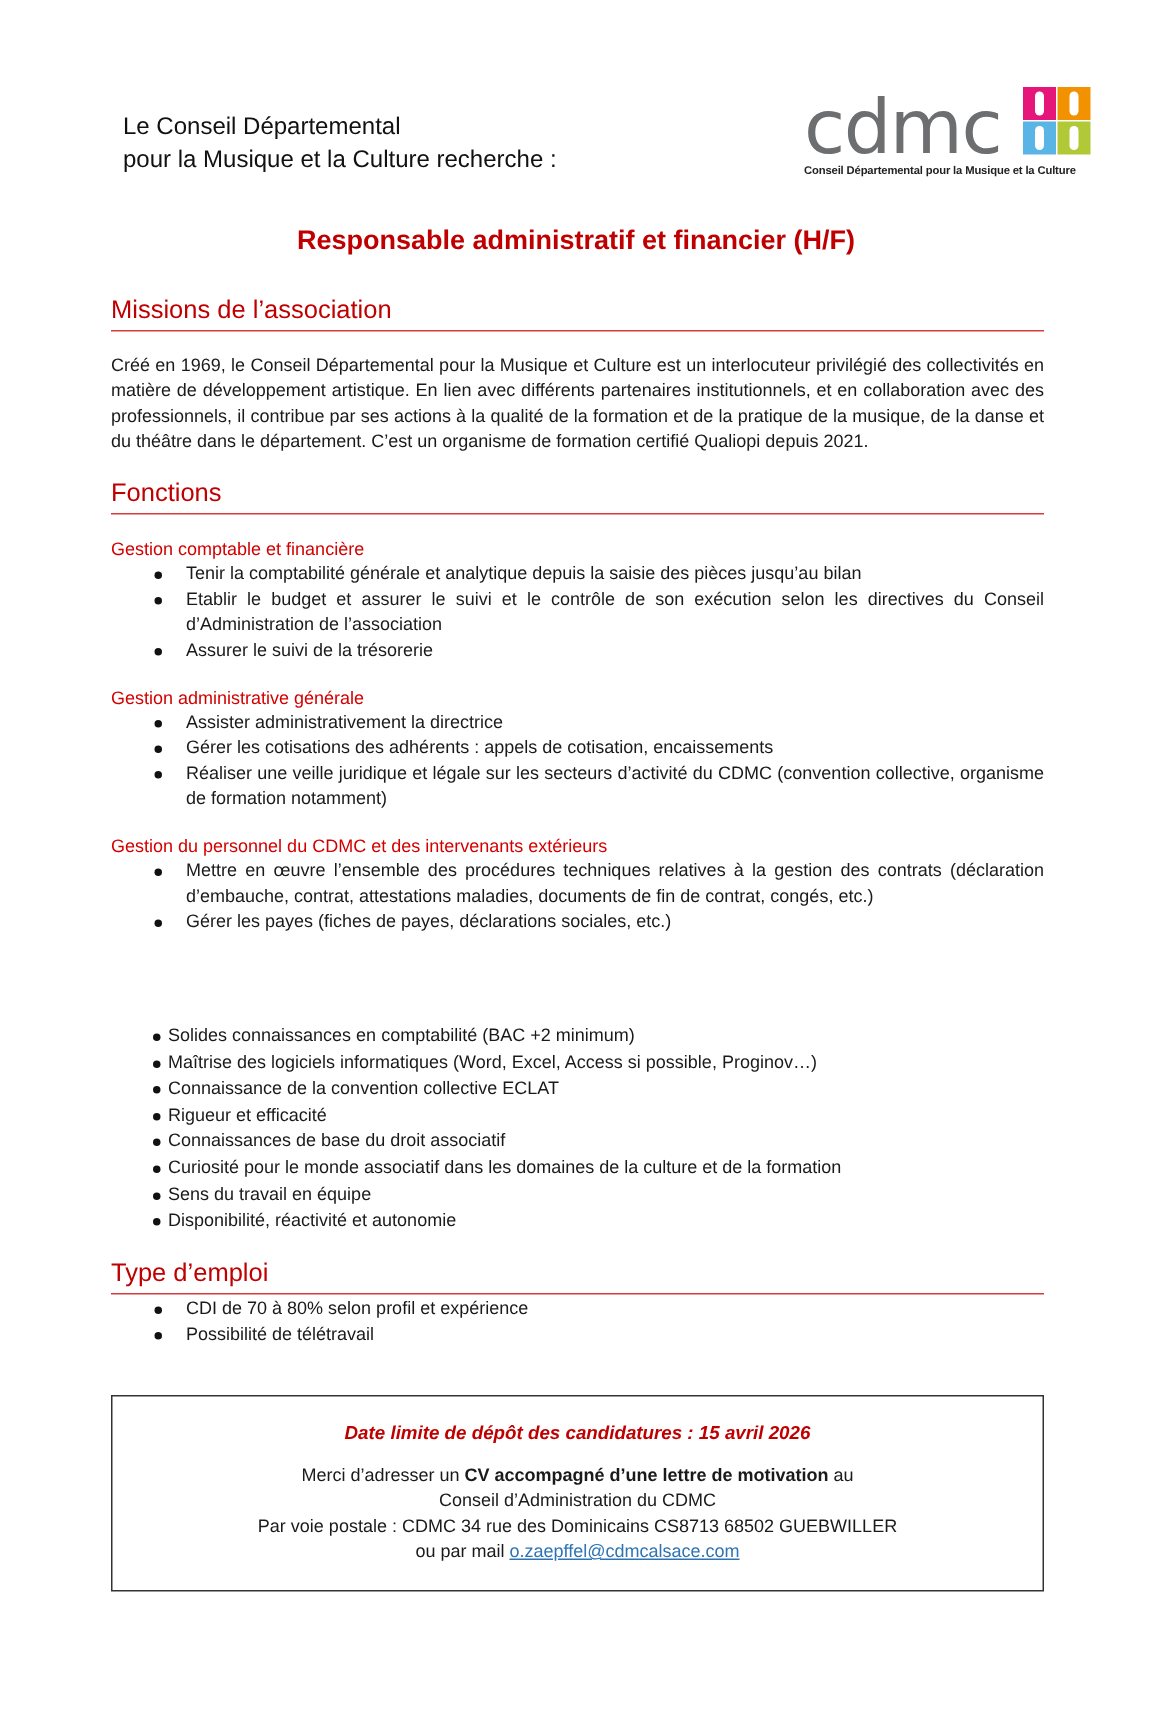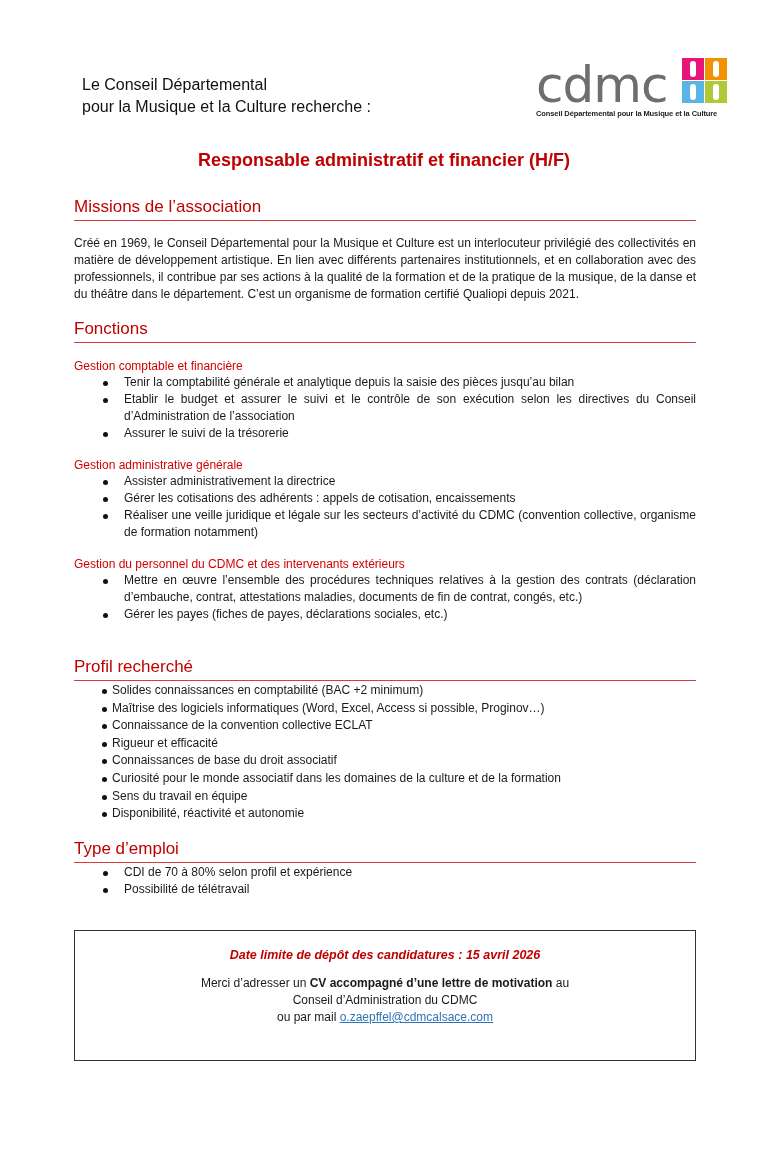--- a/index.html
+++ b/index.html
@@ -106,21 +106,20 @@
     <li>Gérer les cotisations des adhérents : appels de cotisation, encaissements</li>
     <li>Réaliser une veille juridique et légale sur les secteurs d’activité du CDMC (convention collective, organisme de formation notamment)</li>
   </ul>
 
   <div class="subhead" style="top:556px;">Gestion du personnel du CDMC et des intervenants extérieurs</div>
   <ul class="blist" style="top:572px;">
     <li>Mettre en œuvre l’ensemble des procédures techniques relatives à la gestion des contrats (déclaration d’embauche, contrat, attestations maladies, documents de fin de contrat, congés, etc.)</li>
     <li>Gérer les payes (fiches de payes, déclarations sociales, etc.)</li>
   </ul>
 
-  <div class="section-heading" style="top:656px;">Profil recherché</div>
   <ul class="blist tight" style="top:682px;">
     <li>Solides connaissances en comptabilité (BAC +2 minimum)</li>
     <li>Maîtrise des logiciels informatiques (Word, Excel, Access si possible, Proginov…)</li>
     <li>Connaissance de la convention collective ECLAT</li>
     <li>Rigueur et efficacité</li>
     <li>Connaissances de base du droit associatif</li>
     <li>Curiosité pour le monde associatif dans les domaines de la culture et de la formation</li>
     <li>Sens du travail en équipe</li>
     <li>Disponibilité, réactivité et autonomie</li>
   </ul>
@@ -129,17 +128,18 @@
   <ul class="blist" style="top:864px;">
     <li>CDI de 70 à 80% selon profil et expérience</li>
     <li>Possibilité de télétravail</li>
   </ul>
 
   <div class="deadline-box">
     <div class="deadline">Date limite de dépôt des candidatures : 15 avril 2026</div>
     <div class="apply">
       <div><span>Merci d’adresser un </span><b>CV accompagné d’une lettre de motivation</b><span> au</span></div>
       <div>Conseil d’Administration du CDMC</div>
+      <div>Par voie postale : CDMC 34 rue des Dominicains CS8713 68502 GUEBWILLER</div>
       <div><span>ou par mail </span><a class="mail-link">o.zaepffel@cdmcalsace.com</a></div>
     </div>
   </div>
 
 </div>
 
 </body></html>

